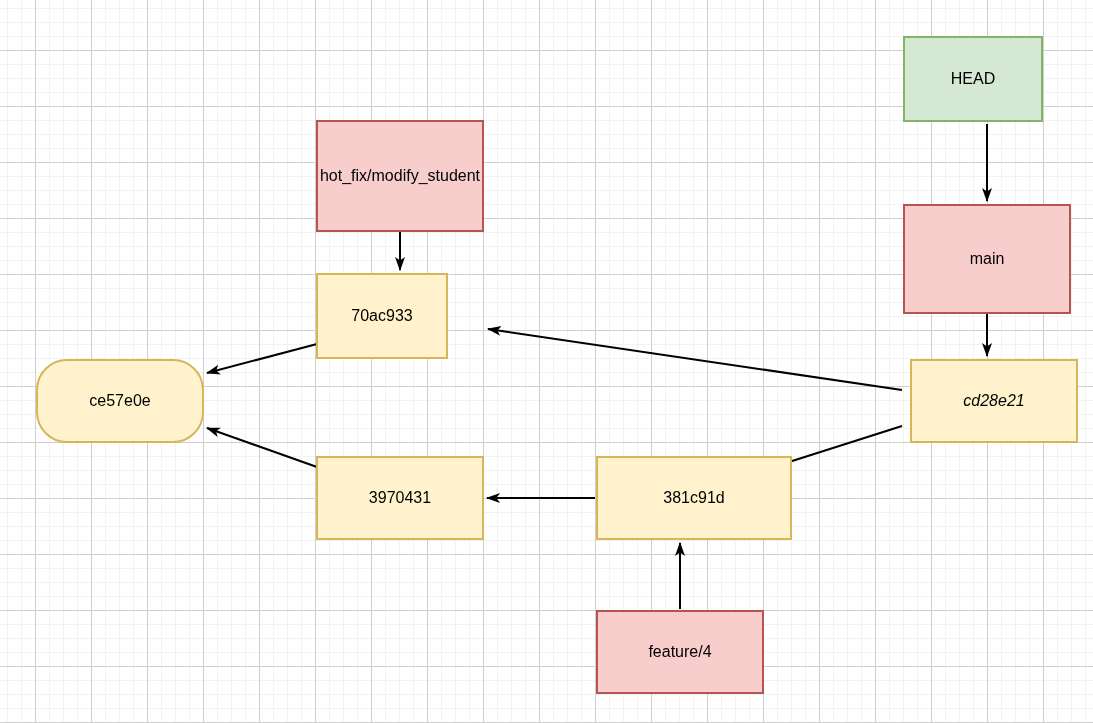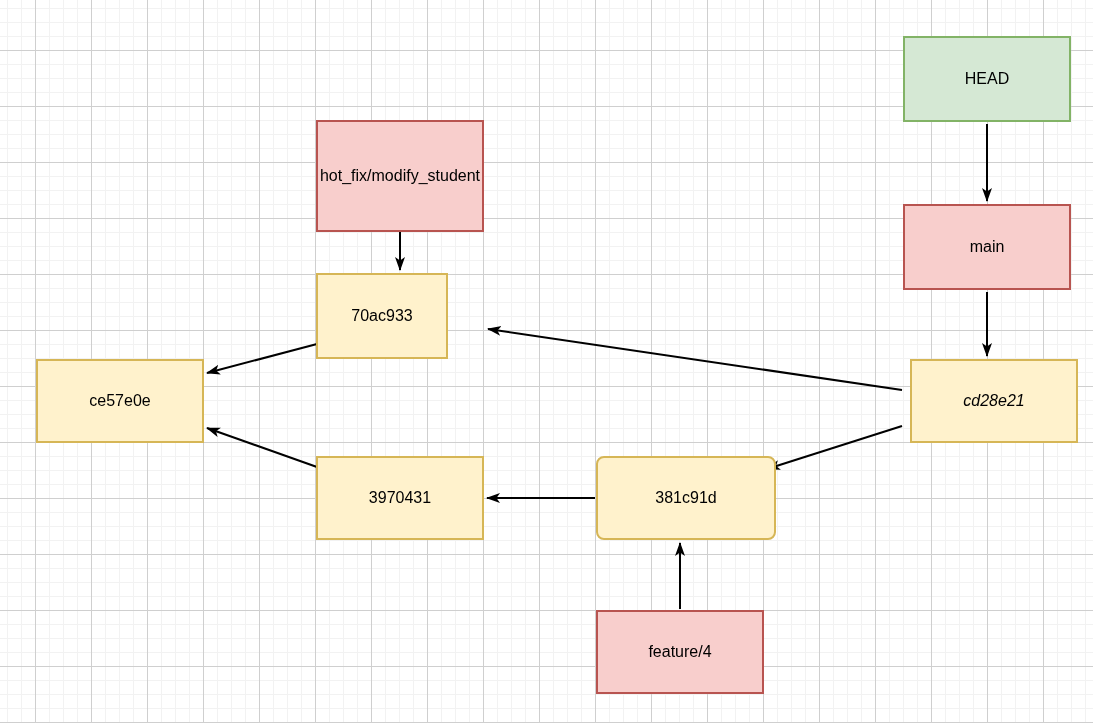--- a/index.html
+++ b/index.html
@@ -64,31 +64,31 @@
     <line x1="987" y1="292" x2="987" y2="356" marker-end="url(#arrow)"></line>
     <line x1="400" y1="208" x2="400" y2="270" marker-end="url(#arrow)"></line>
     <line x1="902" y1="390" x2="488" y2="329" marker-end="url(#arrow)"></line>
     <line x1="902" y1="426" x2="767" y2="469" marker-end="url(#arrow)"></line>
     <line x1="317" y1="344" x2="207" y2="373" marker-end="url(#arrow)"></line>
     <line x1="317" y1="467" x2="207" y2="428" marker-end="url(#arrow)"></line>
     <line x1="595" y1="498" x2="487" y2="498" marker-end="url(#arrow)"></line>
     <line x1="680" y1="609" x2="680" y2="543" marker-end="url(#arrow)"></line>
   </svg>
 
-  <div class="node green" style="left:903px; top:36px;  width:168px; height:86px;">HEAD</div>
+  <div class="node green" style="left:903px; top:36px;  width:140px; height:86px;">HEAD</div>
 
   <div class="node red" style="left:316px; top:120px; width:168px; height:112px;">hot_fix/modify_student</div>
 
-  <div class="node red" style="left:903px; top:204px; width:168px; height:86px;">main</div>
+  <div class="node red" style="left:903px; top:204px; width:168px; height:110px;">main</div>
 
   <div class="node yellow" style="left:316px; top:273px; width:132px; height:86px;">70ac933</div>
 
-  <div class="node yellow" style="left:36px;  top:359px; width:168px; height:84px;">ce57e0e</div>
+  <div class="node yellow" style="left:36px;  top:359px; width:168px; height:84px;border-radius:31px;">ce57e0e</div>
 
   <div class="node yellow" style="left:910px; top:359px; width:168px; height:84px;font-style:italic;">cd28e21</div>
 
   <div class="node yellow" style="left:316px; top:456px; width:168px; height:84px;">3970431</div>
 
-  <div class="node yellow" style="left:596px; top:456px; width:180px; height:84px;border-radius:8px;">381c91d</div>
+  <div class="node yellow" style="left:596px; top:456px; width:196px; height:84px;">381c91d</div>
 
   <div class="node red" style="left:596px; top:610px; width:168px; height:84px;">feature/4</div>
 
 </div>
 
 </body></html>

